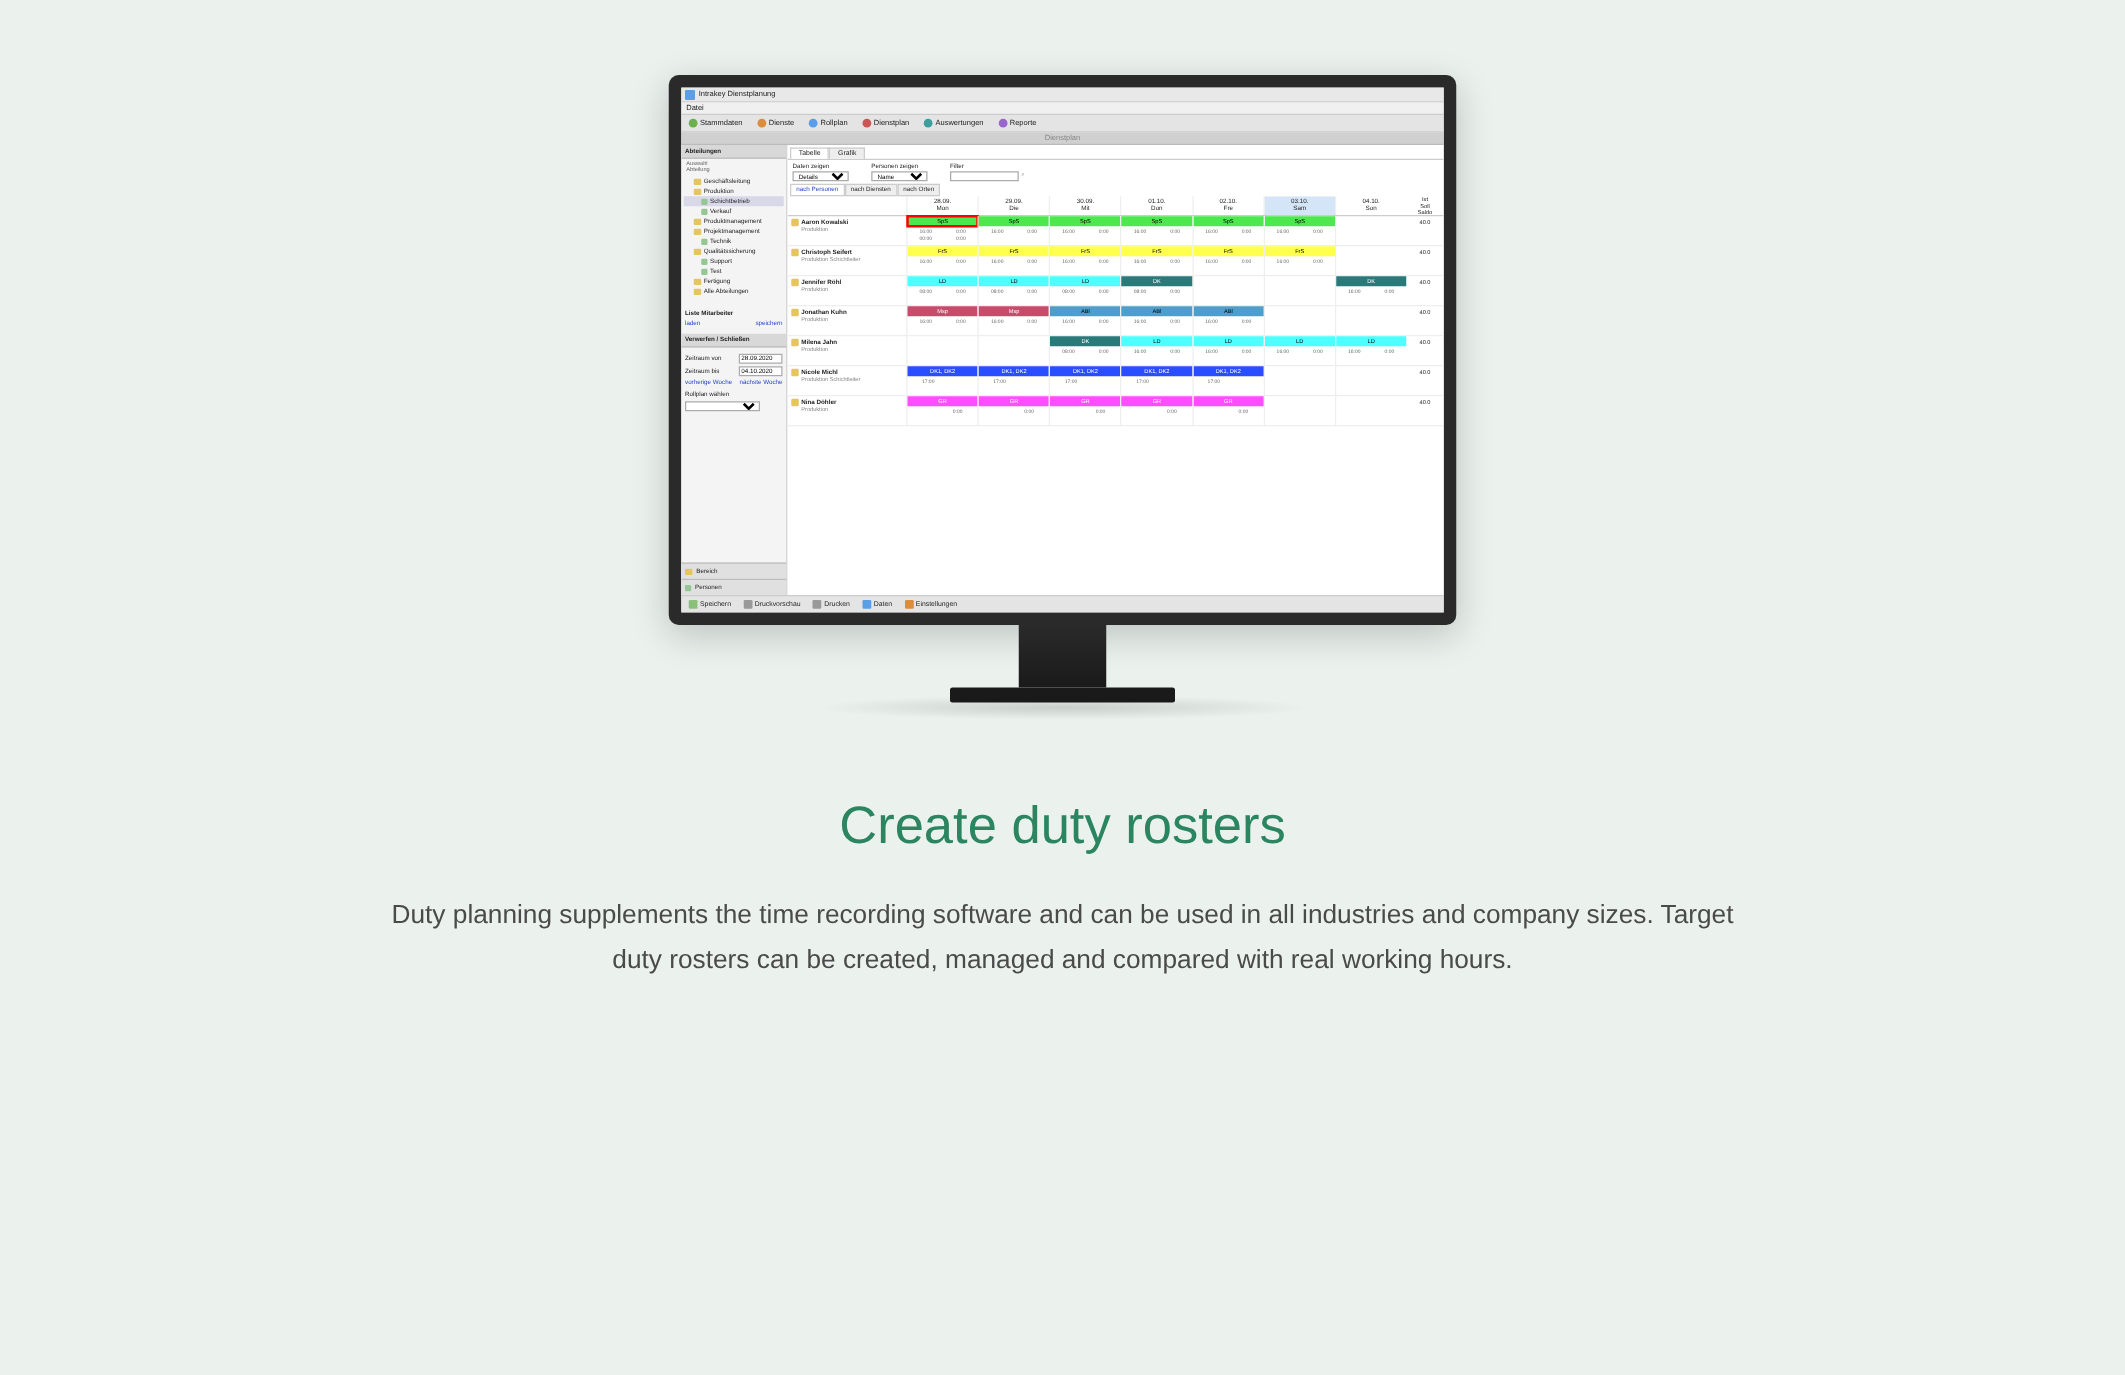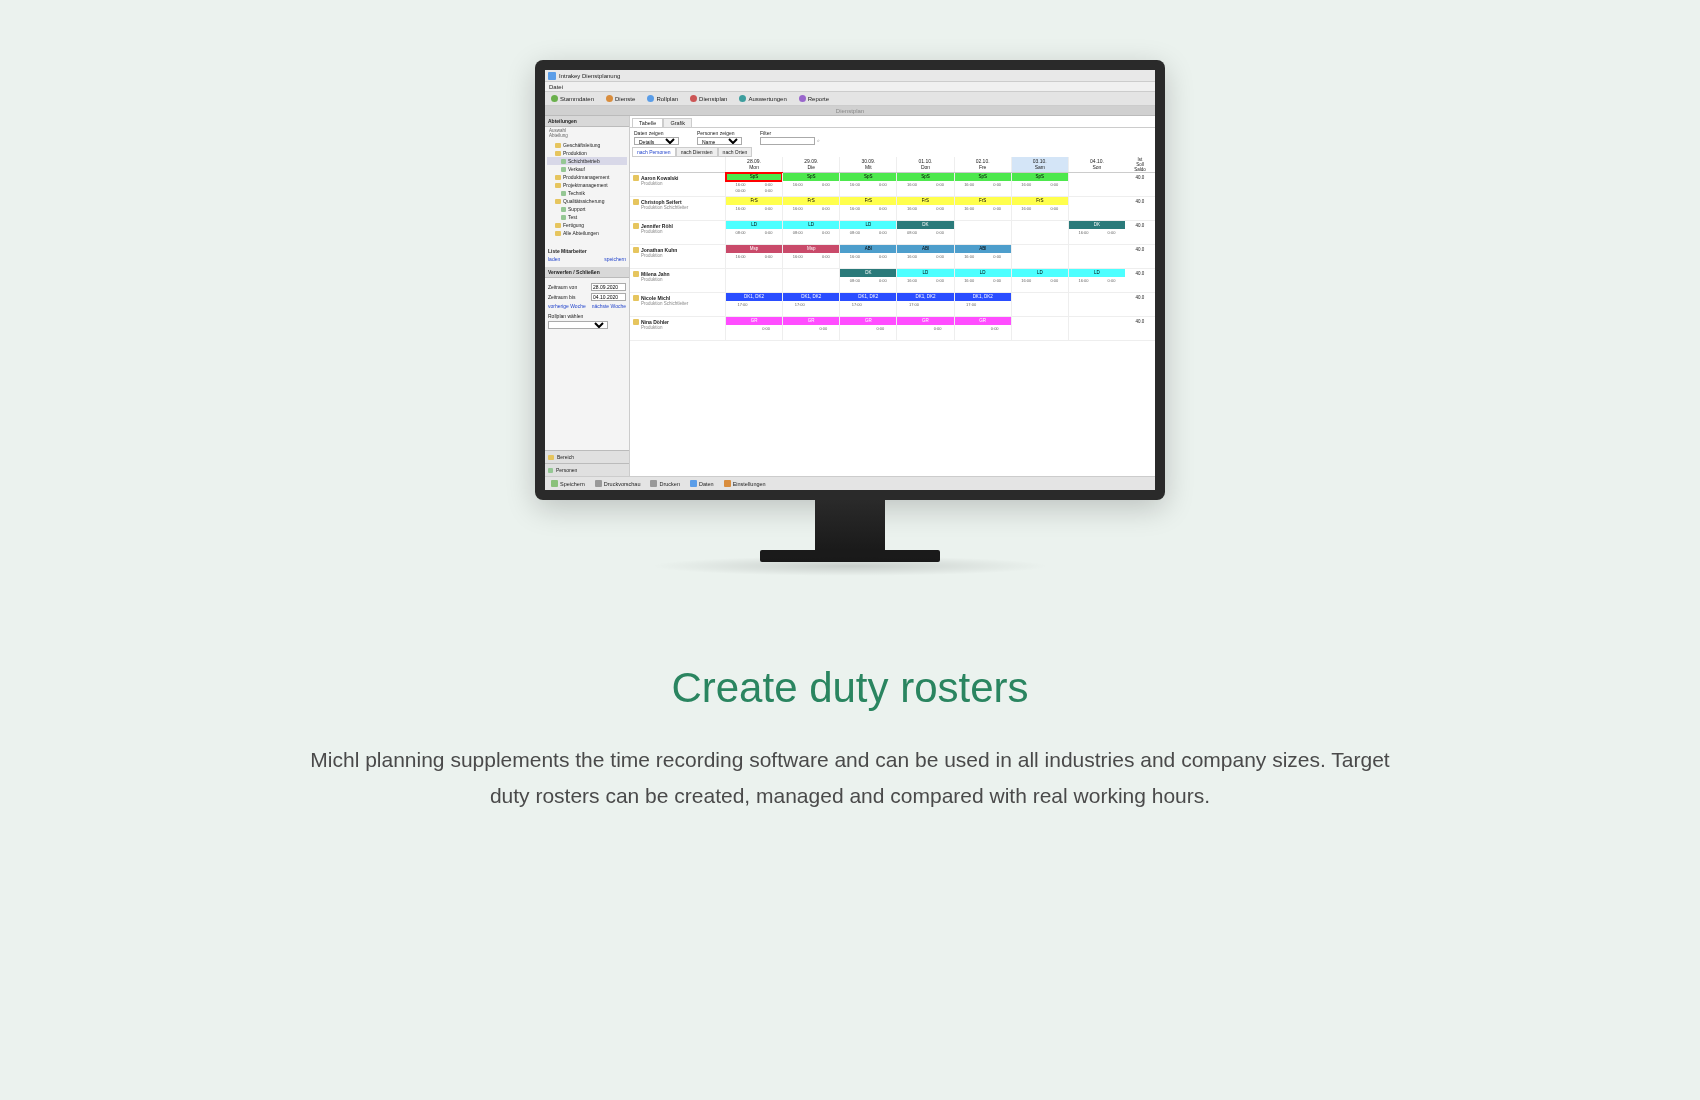--- a/index.html
+++ b/index.html
@@ -190,21 +190,21 @@
   align-items: center;
   gap: 10px;
   padding-left: 6px;
   font-size: 5.5px;
 }
 .bt-item { display: flex; align-items: center; gap: 2px; }
 .bt-icon { width: 7px; height: 7px; border-radius: 1px; }
 
 
 .hero-title {
-  margin-top: 88px;
+  margin-top: 60px;
   font-size: 42px;
   color: #2a8560;
   font-weight: 400;
   text-align: center;
 }
 .hero-text {
   margin-top: 30px;
   font-size: 21px;
   color: #4a4a4a;
   text-align: center;
@@ -823,14 +823,14 @@
 
     </div>
   </div>
   <div class="stand-neck"></div>
   <div class="stand-base"></div>
   <div class="shadow-ellipse"></div>
 </div>
 
 <h1 class="hero-title">Create duty rosters</h1>
 <div class="hero-text">
-  <p>Michl planning supplements the time recording software and can be used in all industries and company sizes. Target duty rosters can be created, managed and compared with real working hours.</p>
+  <p>Duty planning supplements the time recording software and can be used in all industries and company sizes. Target duty rosters can be created, managed and compared with real working hours.</p>
 </div>
 
 </body></html>

